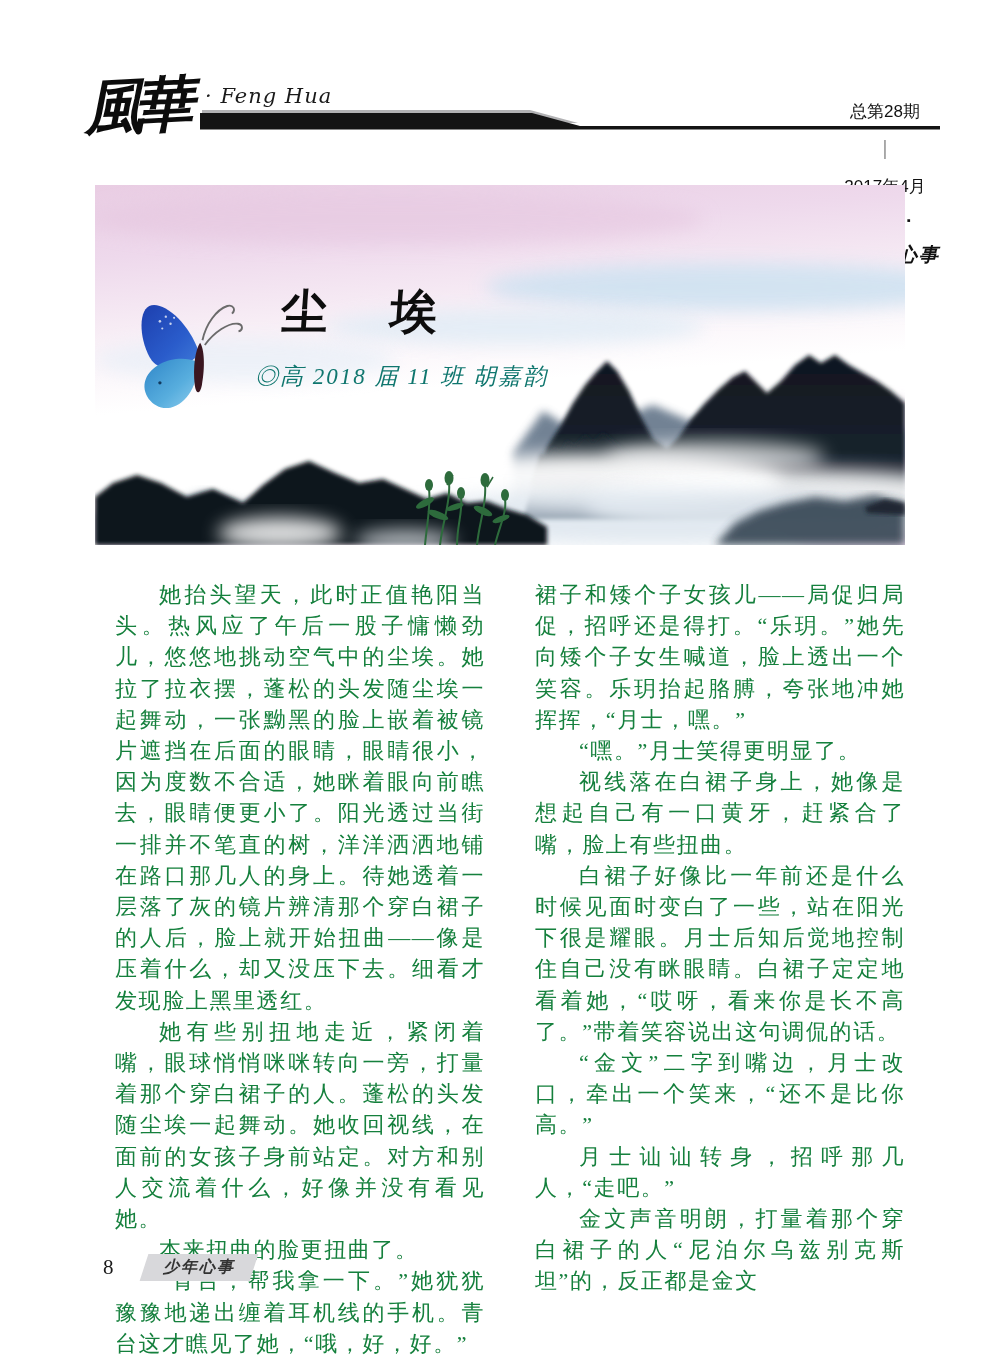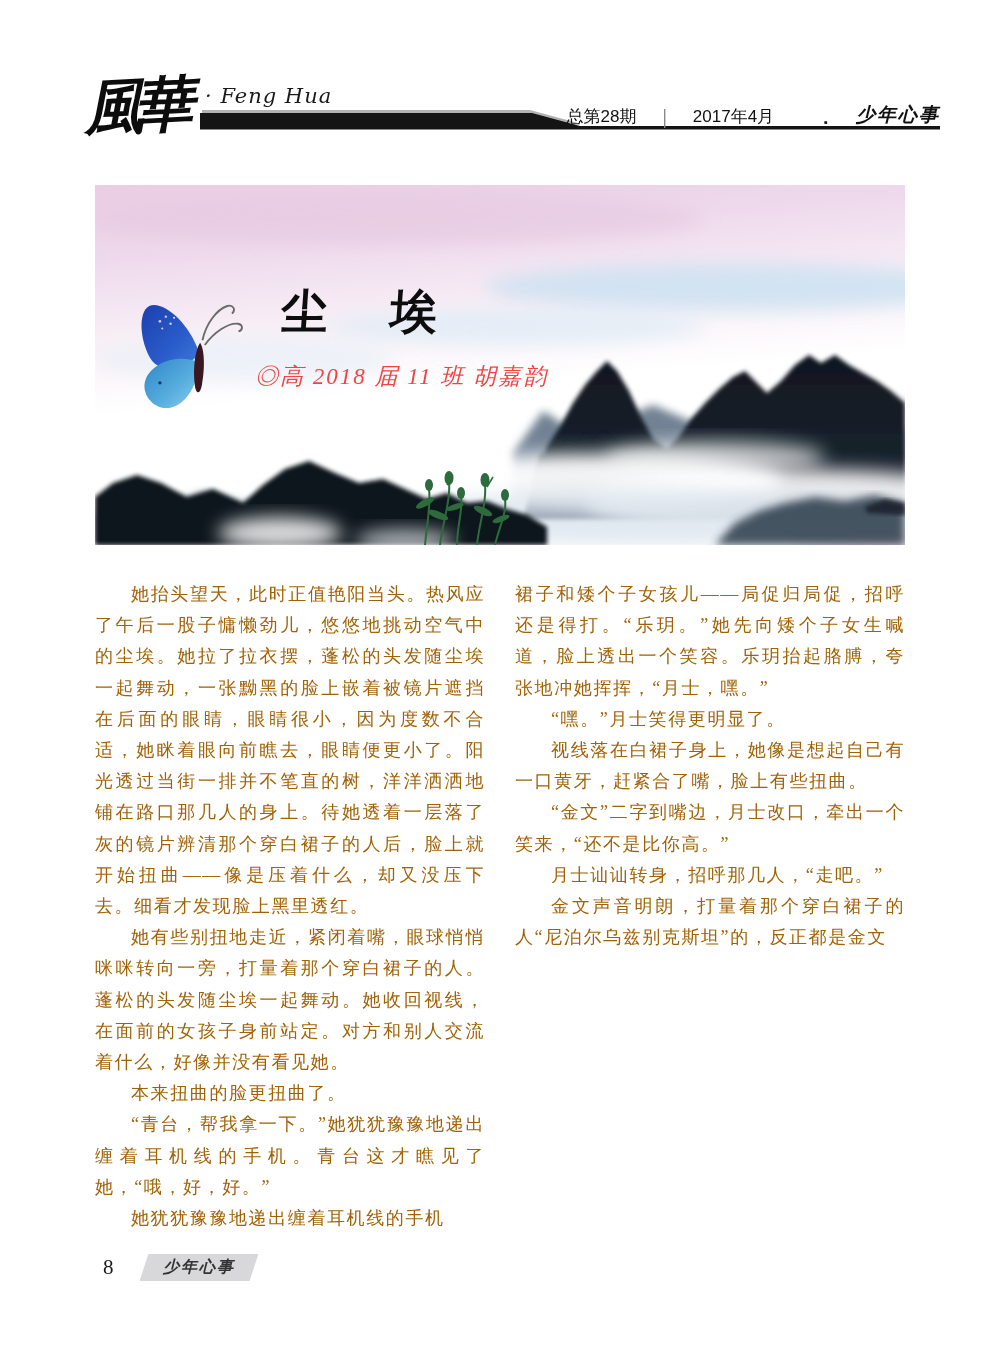--- a/index.html
+++ b/index.html
@@ -18,53 +18,53 @@
     transform:rotate(-3deg);
   }
   .logo-sub {
     position:absolute; left:205px; top:84px;
     font-family:"DejaVu Serif",serif; font-style:italic; font-weight:400;
     font-size:21px; color:#1a1a1a; letter-spacing:1px;
   }
   .header-rule { position:absolute; left:200px; top:110px; width:740px; height:22px; }
   .header-meta {
     position:absolute; top:100px; right:60px; height:28px;
-    display:flex; align-items:flex-end; gap:24px;
+    display:flex; align-items:center; gap:16px;
     font-family:"Liberation Sans","DejaVu Sans",sans-serif;
-    font-size:17px; color:#111;
+    font-size:17px; color:#111;flex-direction:column;
   }
   .header-meta .sep { color:#888; font-weight:300; padding:0 2px; transform:scaleY(1.2); }
   .header-meta .section {
     font-family:"DejaVu Serif",serif; font-style:italic; font-weight:700;
     font-size:19px; margin-left:26px; letter-spacing:2px;
   }
   .header-meta .sq { font-size:11px; margin-left:26px; margin-right:-22px; }
 
   
   .hero { position:absolute; left:95px; top:185px; width:810px; height:360px; overflow:hidden; }
   .hero svg.scene { position:absolute; left:0; top:0; width:100%; height:100%; display:block; }
   .hero-title {
     position:absolute; left:186px; top:96px;
     font-family:"DejaVu Serif",serif; font-weight:900;
     font-size:47px; color:#0d0d0d; letter-spacing:14px; word-spacing:18px;
     transform:skewX(-4deg);
   }
   .hero-byline {
     position:absolute; left:160px; top:176px;
     font-family:"Liberation Serif",serif; font-style:italic;
-    font-size:23px; color:#ef4444; letter-spacing:2px;
+    font-size:23px; color:#0f766e; letter-spacing:2px;
   }
   .butterfly { position:absolute; left:38px; top:108px; width:120px; height:130px; }
 
   
   .article { position:absolute; left:95px; top:579px; width:810px; display:flex; gap:30px; }
   .article-col { width:390px; }
   .article-col p {
-    font-size:18px; line-height:31.2px; letter-spacing:1.6px; color:#a16207;
-    text-align:justify; word-break:break-all;
+    font-size:22px; line-height:31.2px; letter-spacing:1.6px; color:#15803d;
+    text-align:justify; word-break:break-all;margin-left:20px;
   }
   .article-col p.indent { text-indent:2em; }
 
   
   .footer { position:absolute; left:95px; top:1254px; display:flex; align-items:center; }
   .page-num { font-size:21px; color:#1a1a1a; font-family:"Liberation Serif",serif; padding-left:8px; }
   .footer-tag {
     margin-left:30px; width:110px; height:27px; background:#d8d8db;
     transform:skewX(-18deg); display:flex; align-items:center; justify-content:center;
   }
@@ -214,20 +214,21 @@
         <p class="indent">她抬头望天，此时正值艳阳当头。热风应了午后一股子慵懒劲儿，悠悠地挑动空气中的尘埃。她拉了拉衣摆，蓬松的头发随尘埃一起舞动，一张黝黑的脸上嵌着被镜片遮挡在后面的眼睛，眼睛很小，因为度数不合适，她眯着眼向前瞧去，眼睛便更小了。阳光透过当街一排并不笔直的树，洋洋洒洒地铺在路口那几人的身上。待她透着一层落了灰的镜片辨清那个穿白裙子的人后，脸上就开始扭曲——像是压着什么，却又没压下去。细看才发现脸上黑里透红。</p>
         <p class="indent">她有些别扭地走近，紧闭着嘴，眼球悄悄咪咪转向一旁，打量着那个穿白裙子的人。蓬松的头发随尘埃一起舞动。她收回视线，在面前的女孩子身前站定。对方和别人交流着什么，好像并没有看见她。</p>
         <p class="indent">本来扭曲的脸更扭曲了。</p>
         <p class="indent">“青台，帮我拿一下。”她犹犹豫豫地递出缠着耳机线的手机。青台这才瞧见了她，“哦，好，好。”</p>
         <p class="indent">她犹犹豫豫地递出缠着耳机线的手机</p>
       </div>
     <div class="article-col">
         <p>裙子和矮个子女孩儿——局促归局促，招呼还是得打。“乐玥。”她先向矮个子女生喊道，脸上透出一个笑容。乐玥抬起胳膊，夸张地冲她挥挥，“月士，嘿。”</p>
         <p class="indent">“嘿。”月士笑得更明显了。</p>
         <p class="indent">视线落在白裙子身上，她像是想起自己有一口黄牙，赶紧合了嘴，脸上有些扭曲。</p>
+        <p class="indent">白裙子好像比一年前还是什么时候见面时变白了一些，站在阳光下很是耀眼。月士后知后觉地控制住自己没有眯眼睛。白裙子定定地看着她，“哎呀，看来你是长不高了。”带着笑容说出这句调侃的话。</p>
         <p class="indent">“金文”二字到嘴边，月士改口，牵出一个笑来，“还不是比你高。”</p>
         <p class="indent">月士讪讪转身，招呼那几人，“走吧。”</p>
         <p class="indent">金文声音明朗，打量着那个穿白裙子的人“尼泊尔乌兹别克斯坦”的，反正都是金文</p>
       </div>
   </div>
 
   <div class="footer">
     <span class="page-num">8</span>
     <div class="footer-tag">
       <span>少年心事</span>

